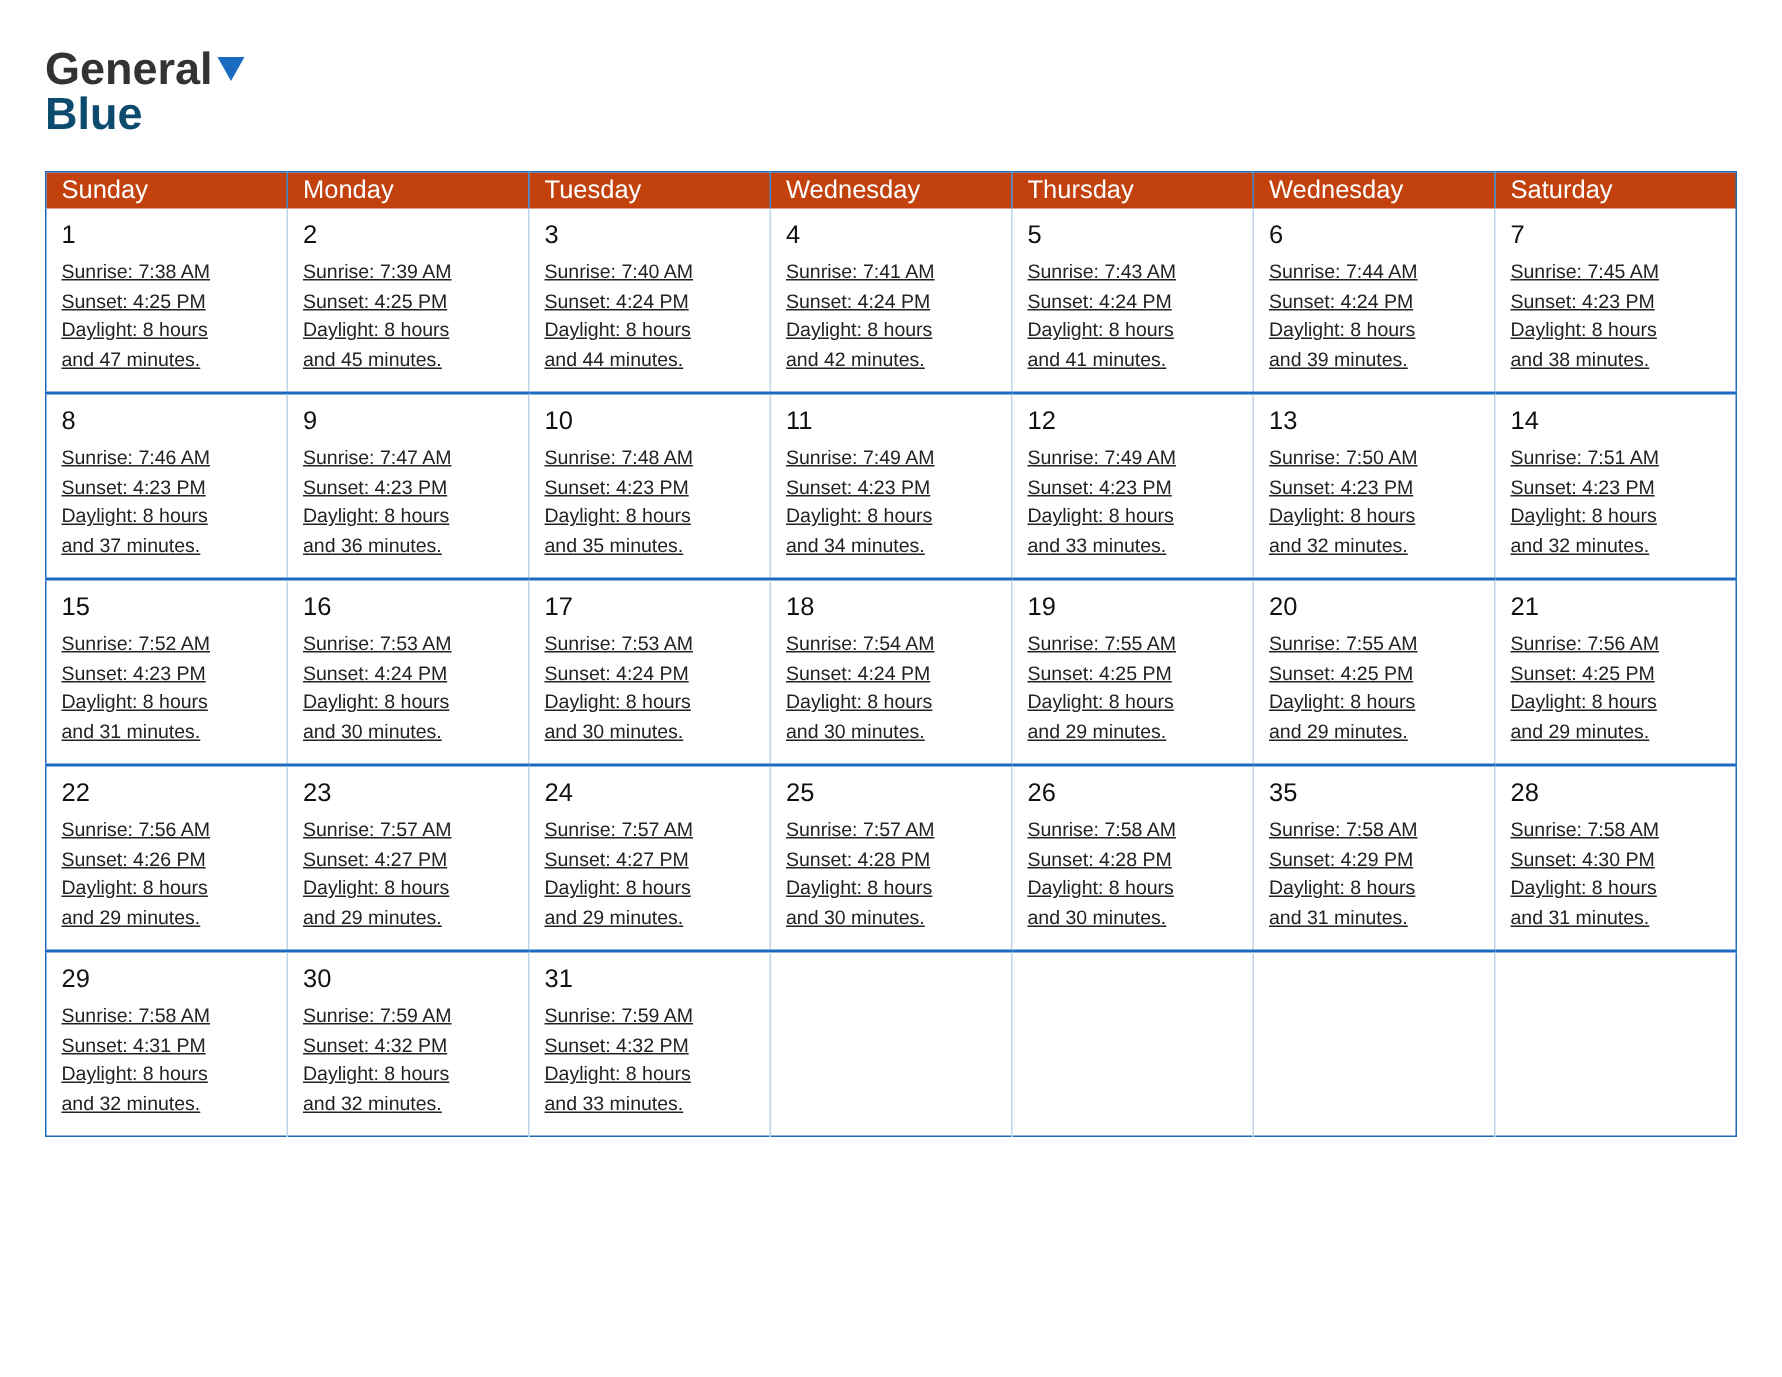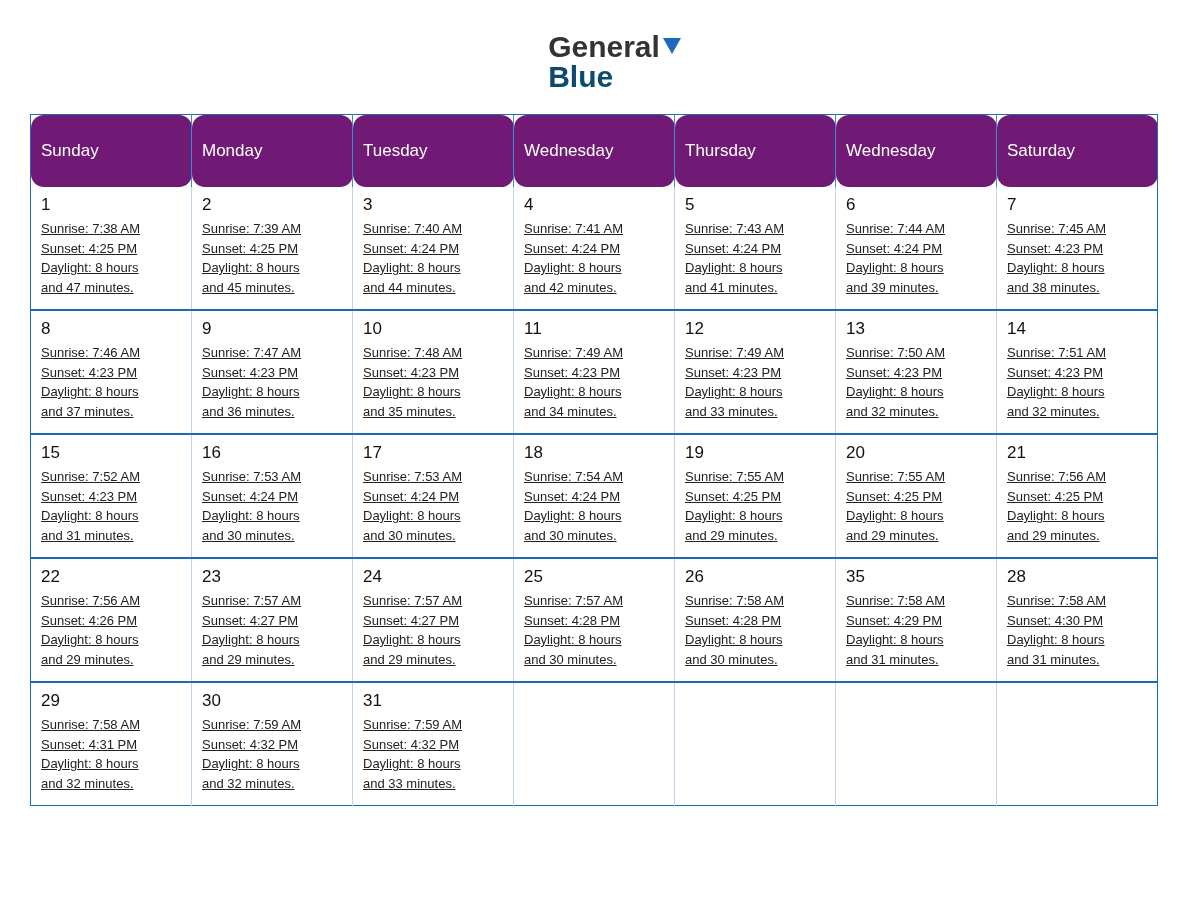--- a/index.html
+++ b/index.html
@@ -5,24 +5,23 @@
     * { box-sizing: border-box; margin: 0; padding: 0; }
     body {
       font-family: Arial, sans-serif;
       background: #fff;
       padding: 30px;
       width: 1188px;
       min-height: 918px;
     }
     .header {
       display: flex;
-      justify-content: center;
+      justify-content: flex-start;
       align-items: flex-start;
       margin-bottom: 20px;
-      margin-left: 43px;
     }
     .logo {
       display: flex;
       flex-direction: column;
       align-items: flex-start;
     }
     .title-block {
       text-align: right;
     }
     .calendar-title {
@@ -35,28 +34,27 @@
       font-size: 22px;
       color: #555;
       margin-top: 4px;
     }
     .calendar-table {
       width: 100%;
       border-collapse: collapse;
       border: 1px solid #1a6bbf;
     }
     .calendar-table th {
-      background-color: #701a75;
+      background-color: #c2410c;
       color: #fff;
       font-size: 17px;
       font-weight: normal;
-      padding: 26px 10px;
+      padding: 2px 10px;
       text-align: left;
       border-right: 1px solid #3a8ad4;
-      border-radius: 13px;
     }
     .calendar-table th:last-child {
       border-right: none;
       margin-top: 47px;
     }
     .calendar-table td {
       vertical-align: top;
       padding: 8px 10px 12px 10px;
       font-size: 13px;
       color: #222;

